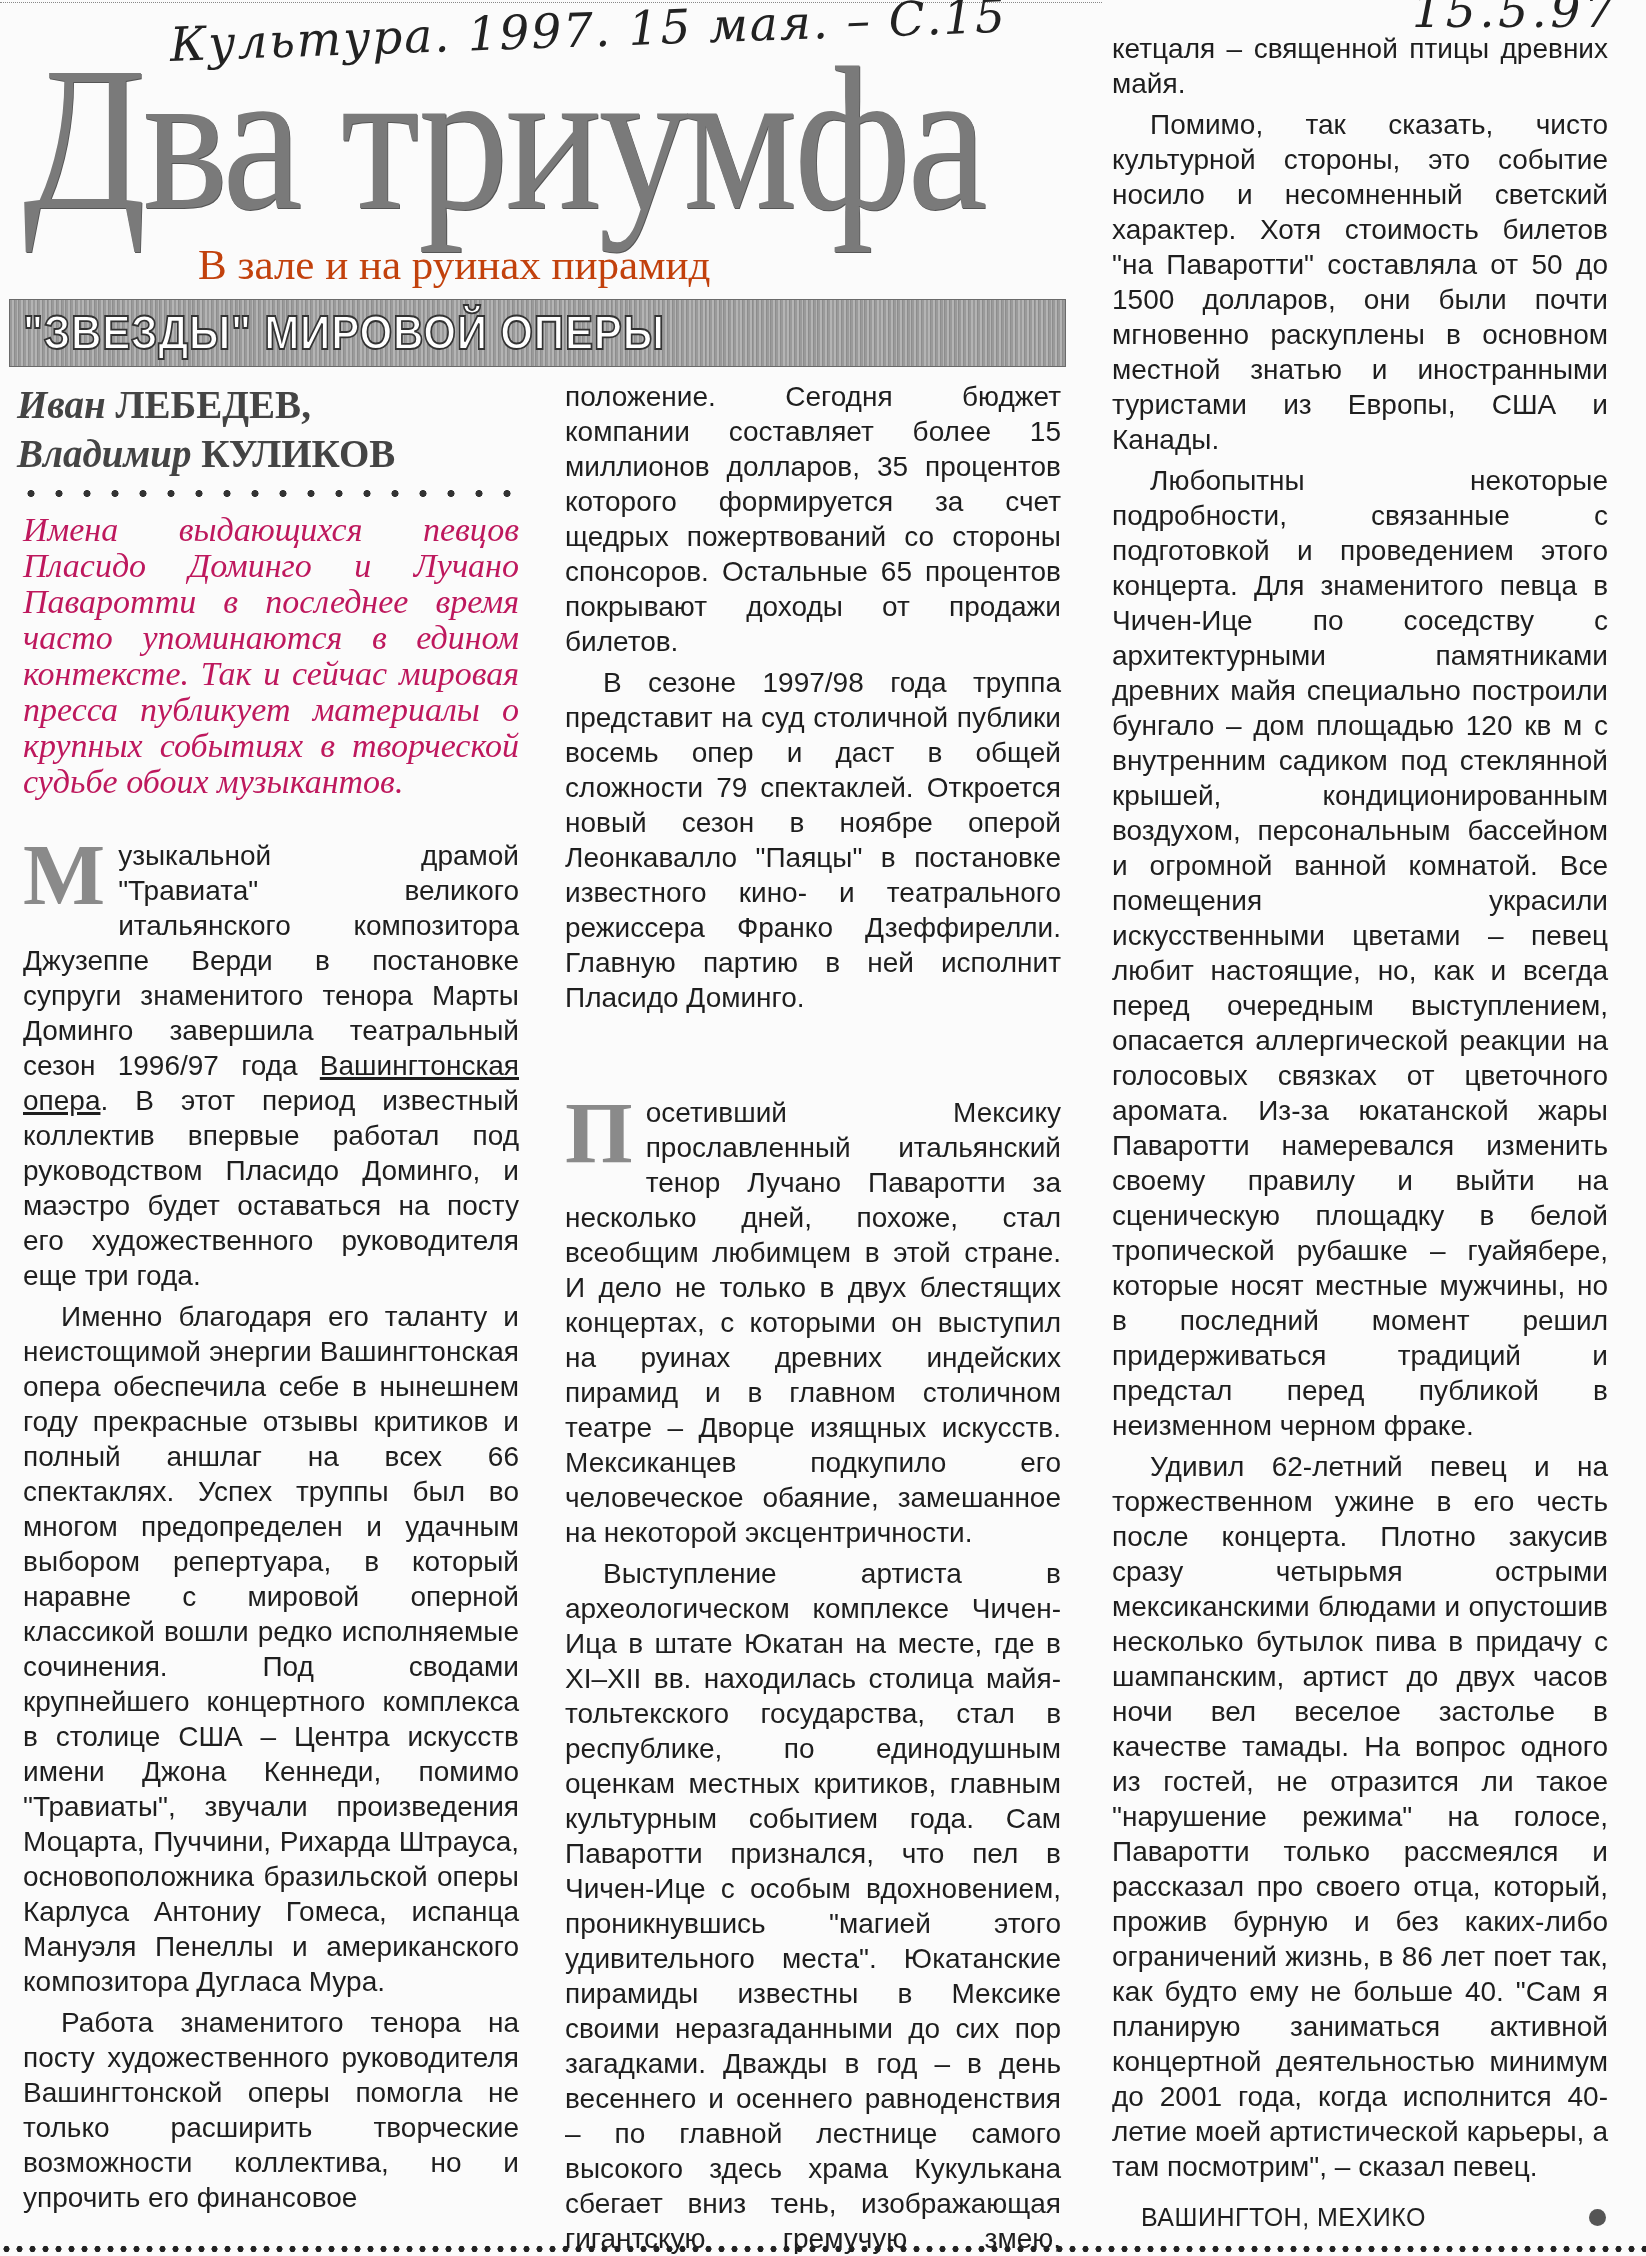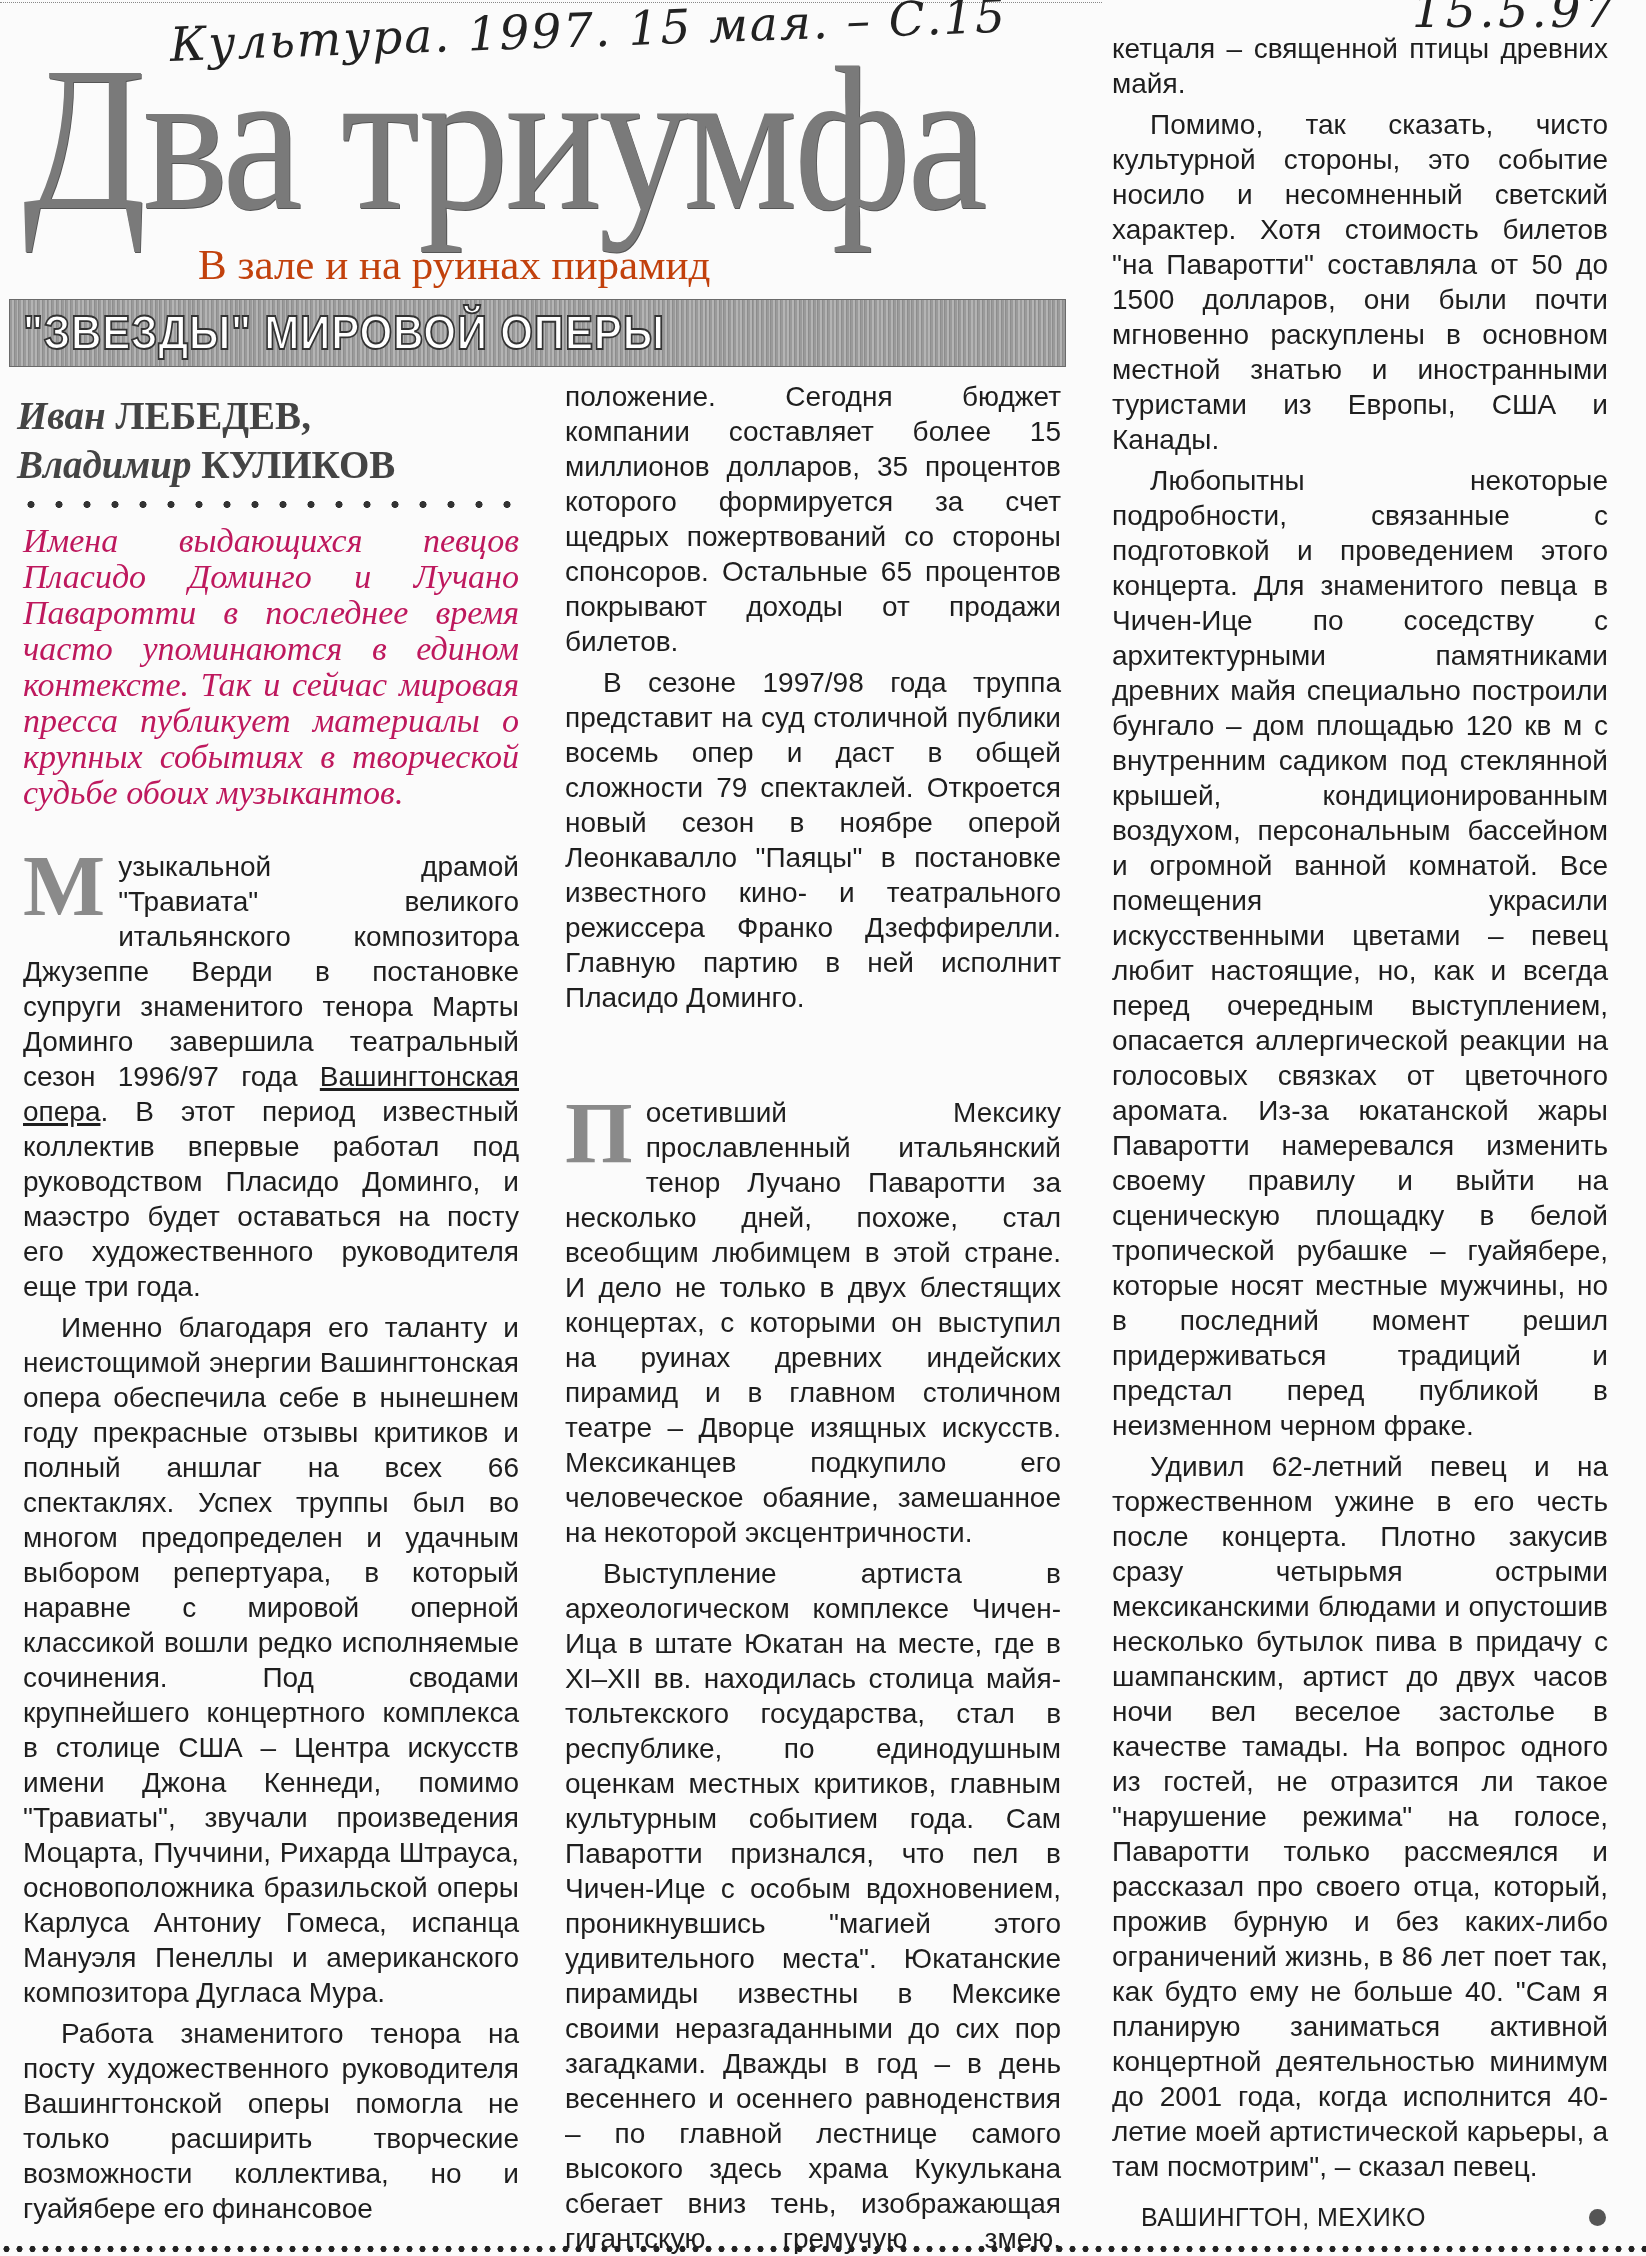--- a/index.html
+++ b/index.html
@@ -56,21 +56,21 @@
     color: #1e1e1e;
   }
   .col p { margin: 6px; }
   .col p.indent { text-indent: 38px; }
   .col1 { left: 17px; top: 367px; }
   .col2 { left: 559px; top: 373px; }
   .col3 { left: 1106px; top: 24.5px; }
   .authors {
     font-family: "Liberation Serif", "DejaVu Serif", serif; font-weight: bold;
     font-size: 39px; line-height: 49px; color: #444; text-align: left;
-    margin-top: 24px;
+    margin-top: 13px;
   }
   .authors .given { font-style: italic; font-weight: bold; }
   .dots {
     height: 9.4px; margin: 11.3px 0 13px 0;
     background: radial-gradient(circle, #333 3.3px, transparent 3.8px) 0 0 / 28px 9.4px repeat-x;
   }
   .lead {
     font-family: Liberation Serif, serif; font-style: italic;
     font-size: 34px; line-height: 36px; color: #be185d; margin-bottom: 38px !important;
   }
@@ -119,21 +119,21 @@
       </div>
       <div>
         <span class="given">Владимир</span>
         <span>КУЛИКОВ</span>
       </div>
     </div>
     <div class="dots"></div>
     <p class="lead">Имена выдающихся певцов Пласидо Доминго и Лучано Паваротти в последнее время часто упоминаются в едином контексте. Так и сейчас мировая пресса публикует материалы о крупных событиях в творческой судьбе обоих музыкантов.</p>
     <p class="dropcap-par"><span class="dropcap">М</span><span>узыкальной драмой "Травиата" великого итальянского композитора Джузеппе Верди в постановке супруги знаменитого тенора Марты Доминго завершила театральный сезон 1996/97 года </span><span class="underline">Вашингтонская опера</span><span>. В этот период известный коллектив впервые работал под руководством Пласидо Доминго, и маэстро будет оставаться на посту его художественного руководителя еще три года.</span></p>
     <p class="indent">Именно благодаря его таланту и неистощимой энергии Вашингтонская опера обеспечила себе в нынешнем году прекрасные отзывы критиков и полный аншлаг на всех 66 спектаклях. Успех труппы был во многом предопределен и удачным выбором репертуара, в который наравне с мировой оперной классикой вошли редко исполняемые сочинения. Под сводами крупнейшего концертного комплекса в столице США – Центра искусств имени Джона Кеннеди, помимо "Травиаты", звучали произведения Моцарта, Пуччини, Рихарда Штрауса, основоположника бразильской оперы Карлуса Антониу Гомеса, испанца Мануэля Пенеллы и американского композитора Дугласа Мура.</p>
-    <p class="indent">Работа знаменитого тенора на посту художественного руководителя Вашингтонской оперы помогла не только расширить творческие возможности коллектива, но и гуайябере его финансовое</p>
+    <p class="indent">Работа знаменитого тенора на посту художественного руководителя Вашингтонской оперы помогла не только расширить творческие возможности коллектива, но и упрочить его финансовое</p>
   </div>
 
   <div class="col col2">
     <p>положение. Сегодня бюджет компании составляет более 15 миллионов долларов, 35 процентов которого формируется за счет щедрых пожертвований со стороны спонсоров. Остальные 65 процентов покрывают доходы от продажи билетов.</p>
     <p class="indent">В сезоне 1997/98 года труппа представит на суд столичной публики восемь опер и даст в общей сложности 79 спектаклей. Откроется новый сезон в ноябре оперой Леонкавалло "Паяцы" в постановке известного кино- и театрального режиссера Франко Дзеффирелли. Главную партию в ней исполнит Пласидо Доминго.</p>
     <div class="gap"></div>
     <p class="dropcap-par"><span class="dropcap">П</span><span>осетивший Мексику прославленный итальянский тенор Лучано Паваротти за несколько дней, похоже, стал всеобщим любимцем в этой стране. И дело не только в двух блестящих концертах, с которыми он выступил на руинах древних индейских пирамид и в главном столичном театре – Дворце изящных искусств. Мексиканцев подкупило его человеческое обаяние, замешанное на некоторой эксцентричности.</span></p>
     <p class="indent">Выступление артиста в археологическом комплексе Чичен-Ица в штате Юкатан на месте, где в XI–XII вв. находилась столица майя-тольтекского государства, стал в республике, по единодушным оценкам местных критиков, главным культурным событием года. Сам Паваротти признался, что пел в Чичен-Ице с особым вдохновением, проникнувшись "магией этого удивительного места". Юкатанские пирамиды известны в Мексике своими неразгаданными до сих пор загадками. Дважды в год – в день весеннего и осеннего равноденствия – по главной лестнице самого высокого здесь храма Кукулькана сбегает вниз тень, изображающая гигантскую гремучую змею, украшенную перьями</p>
   </div>
 

